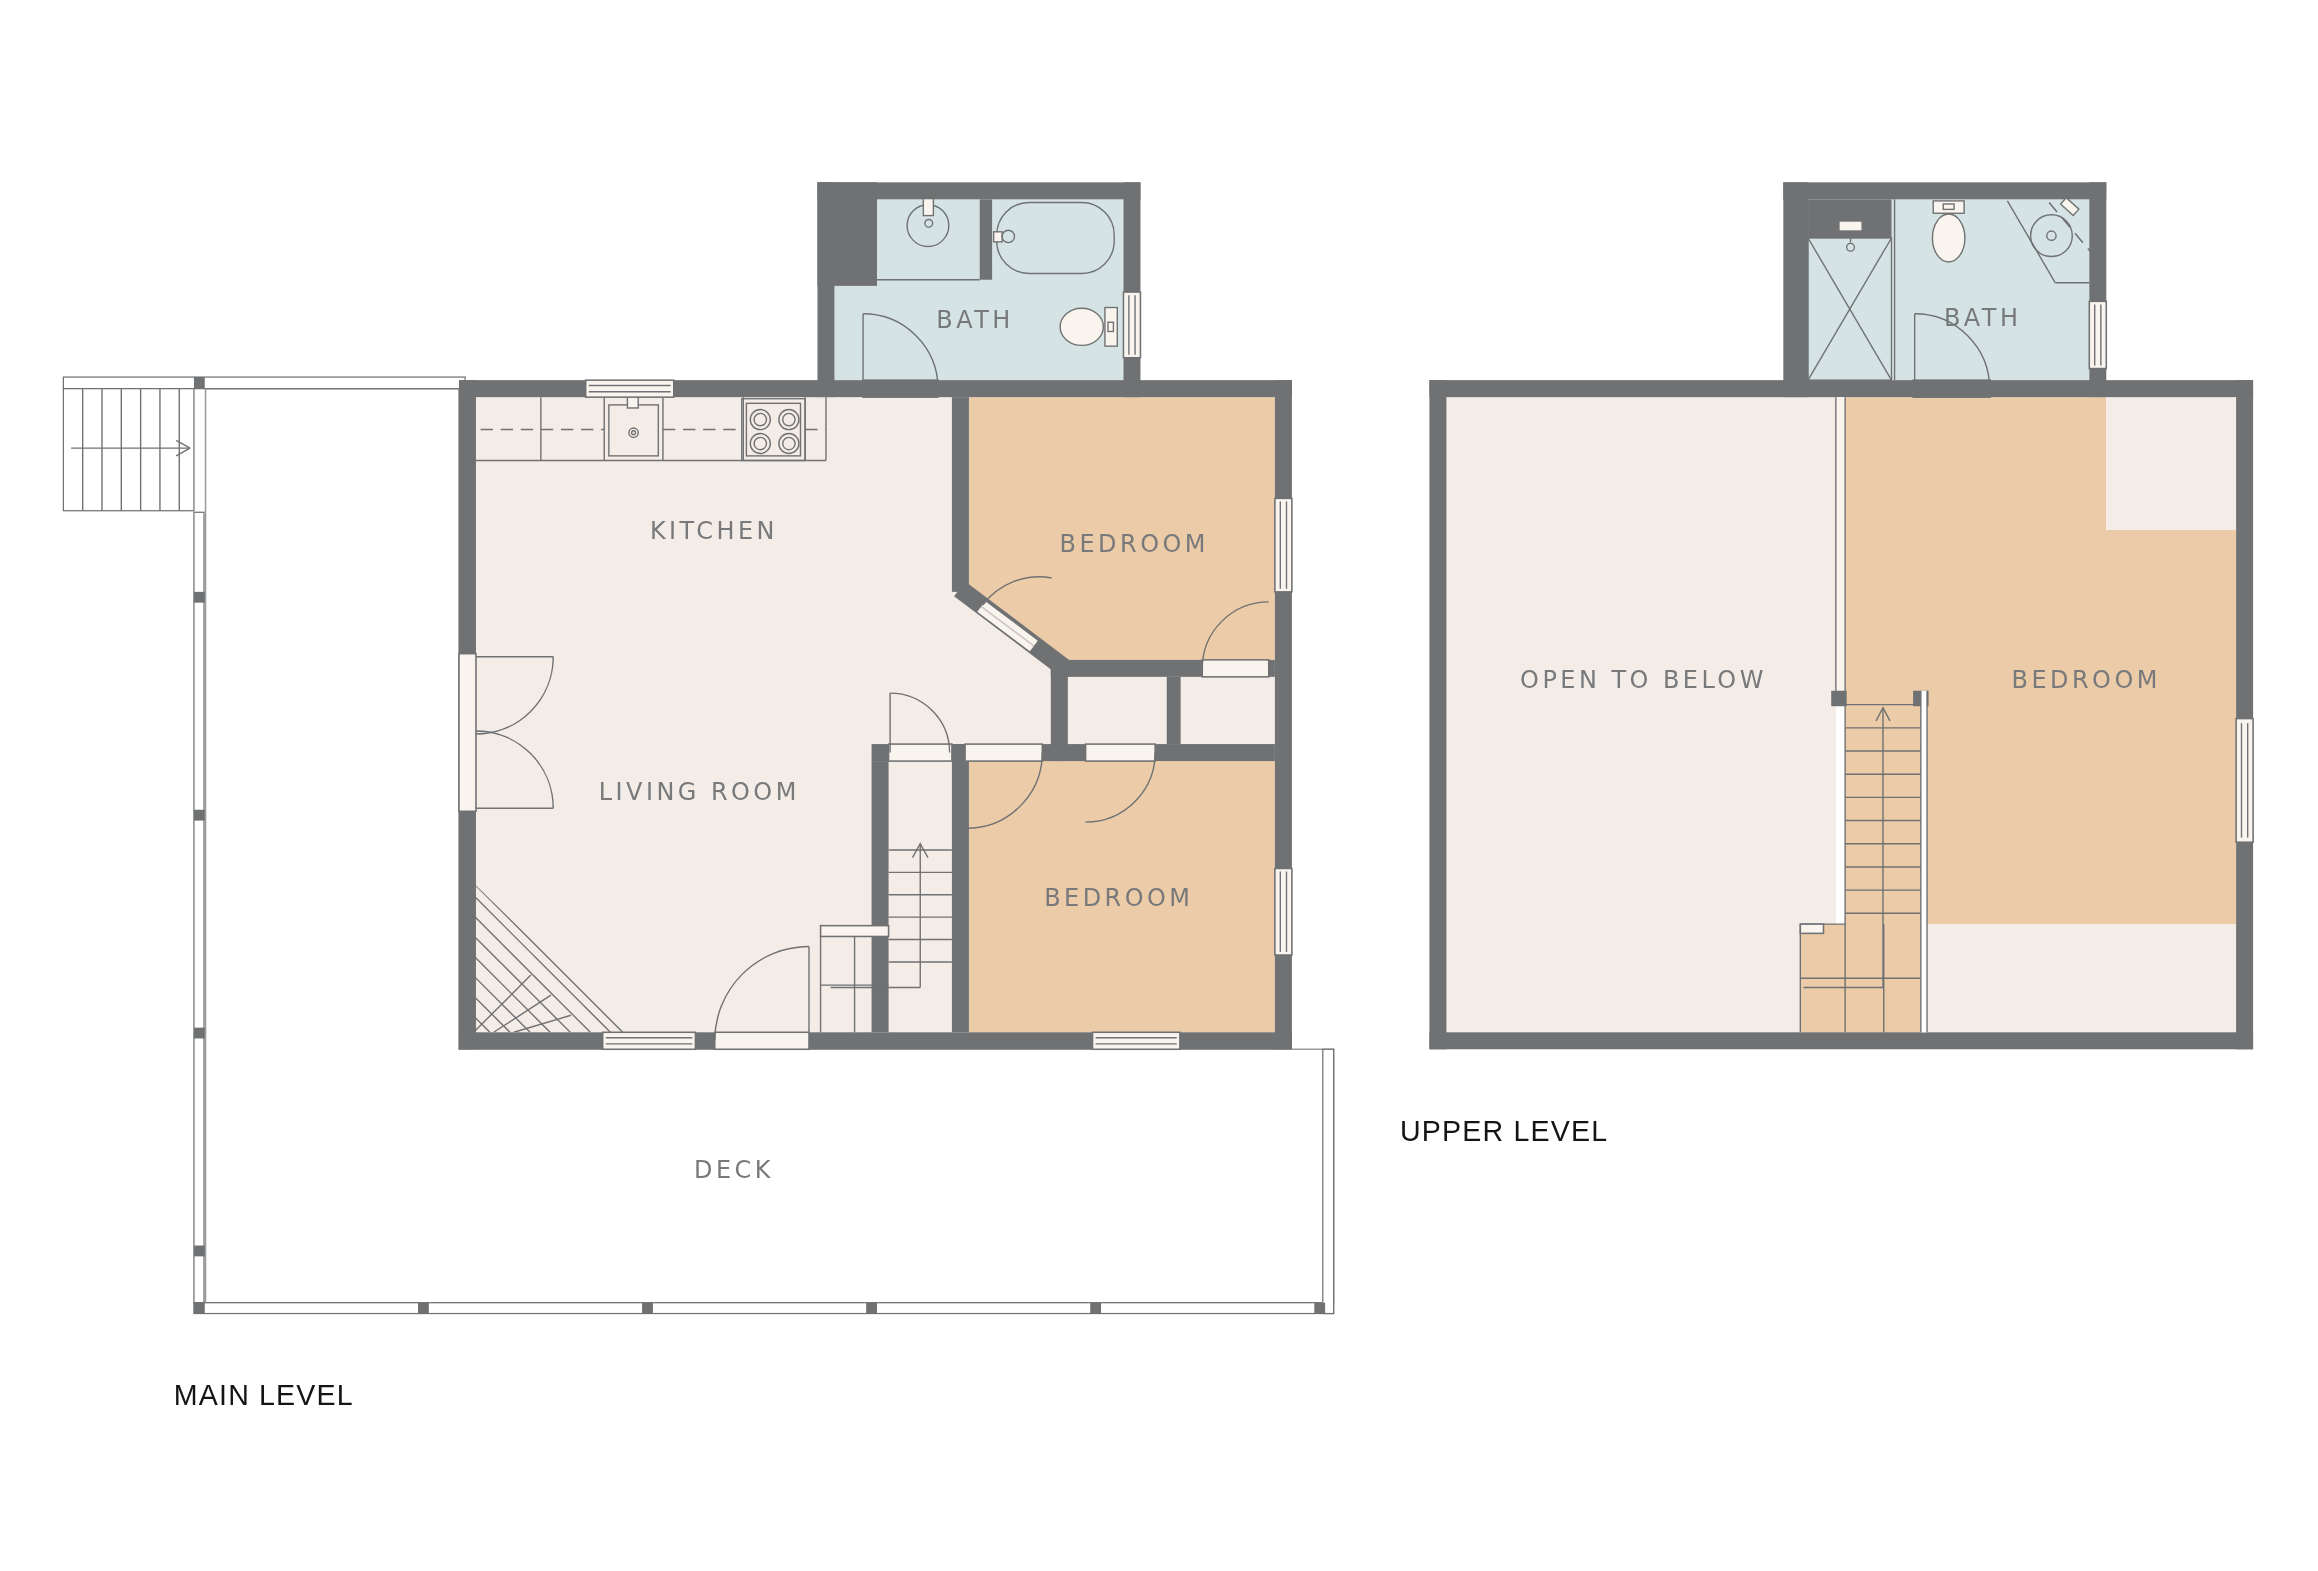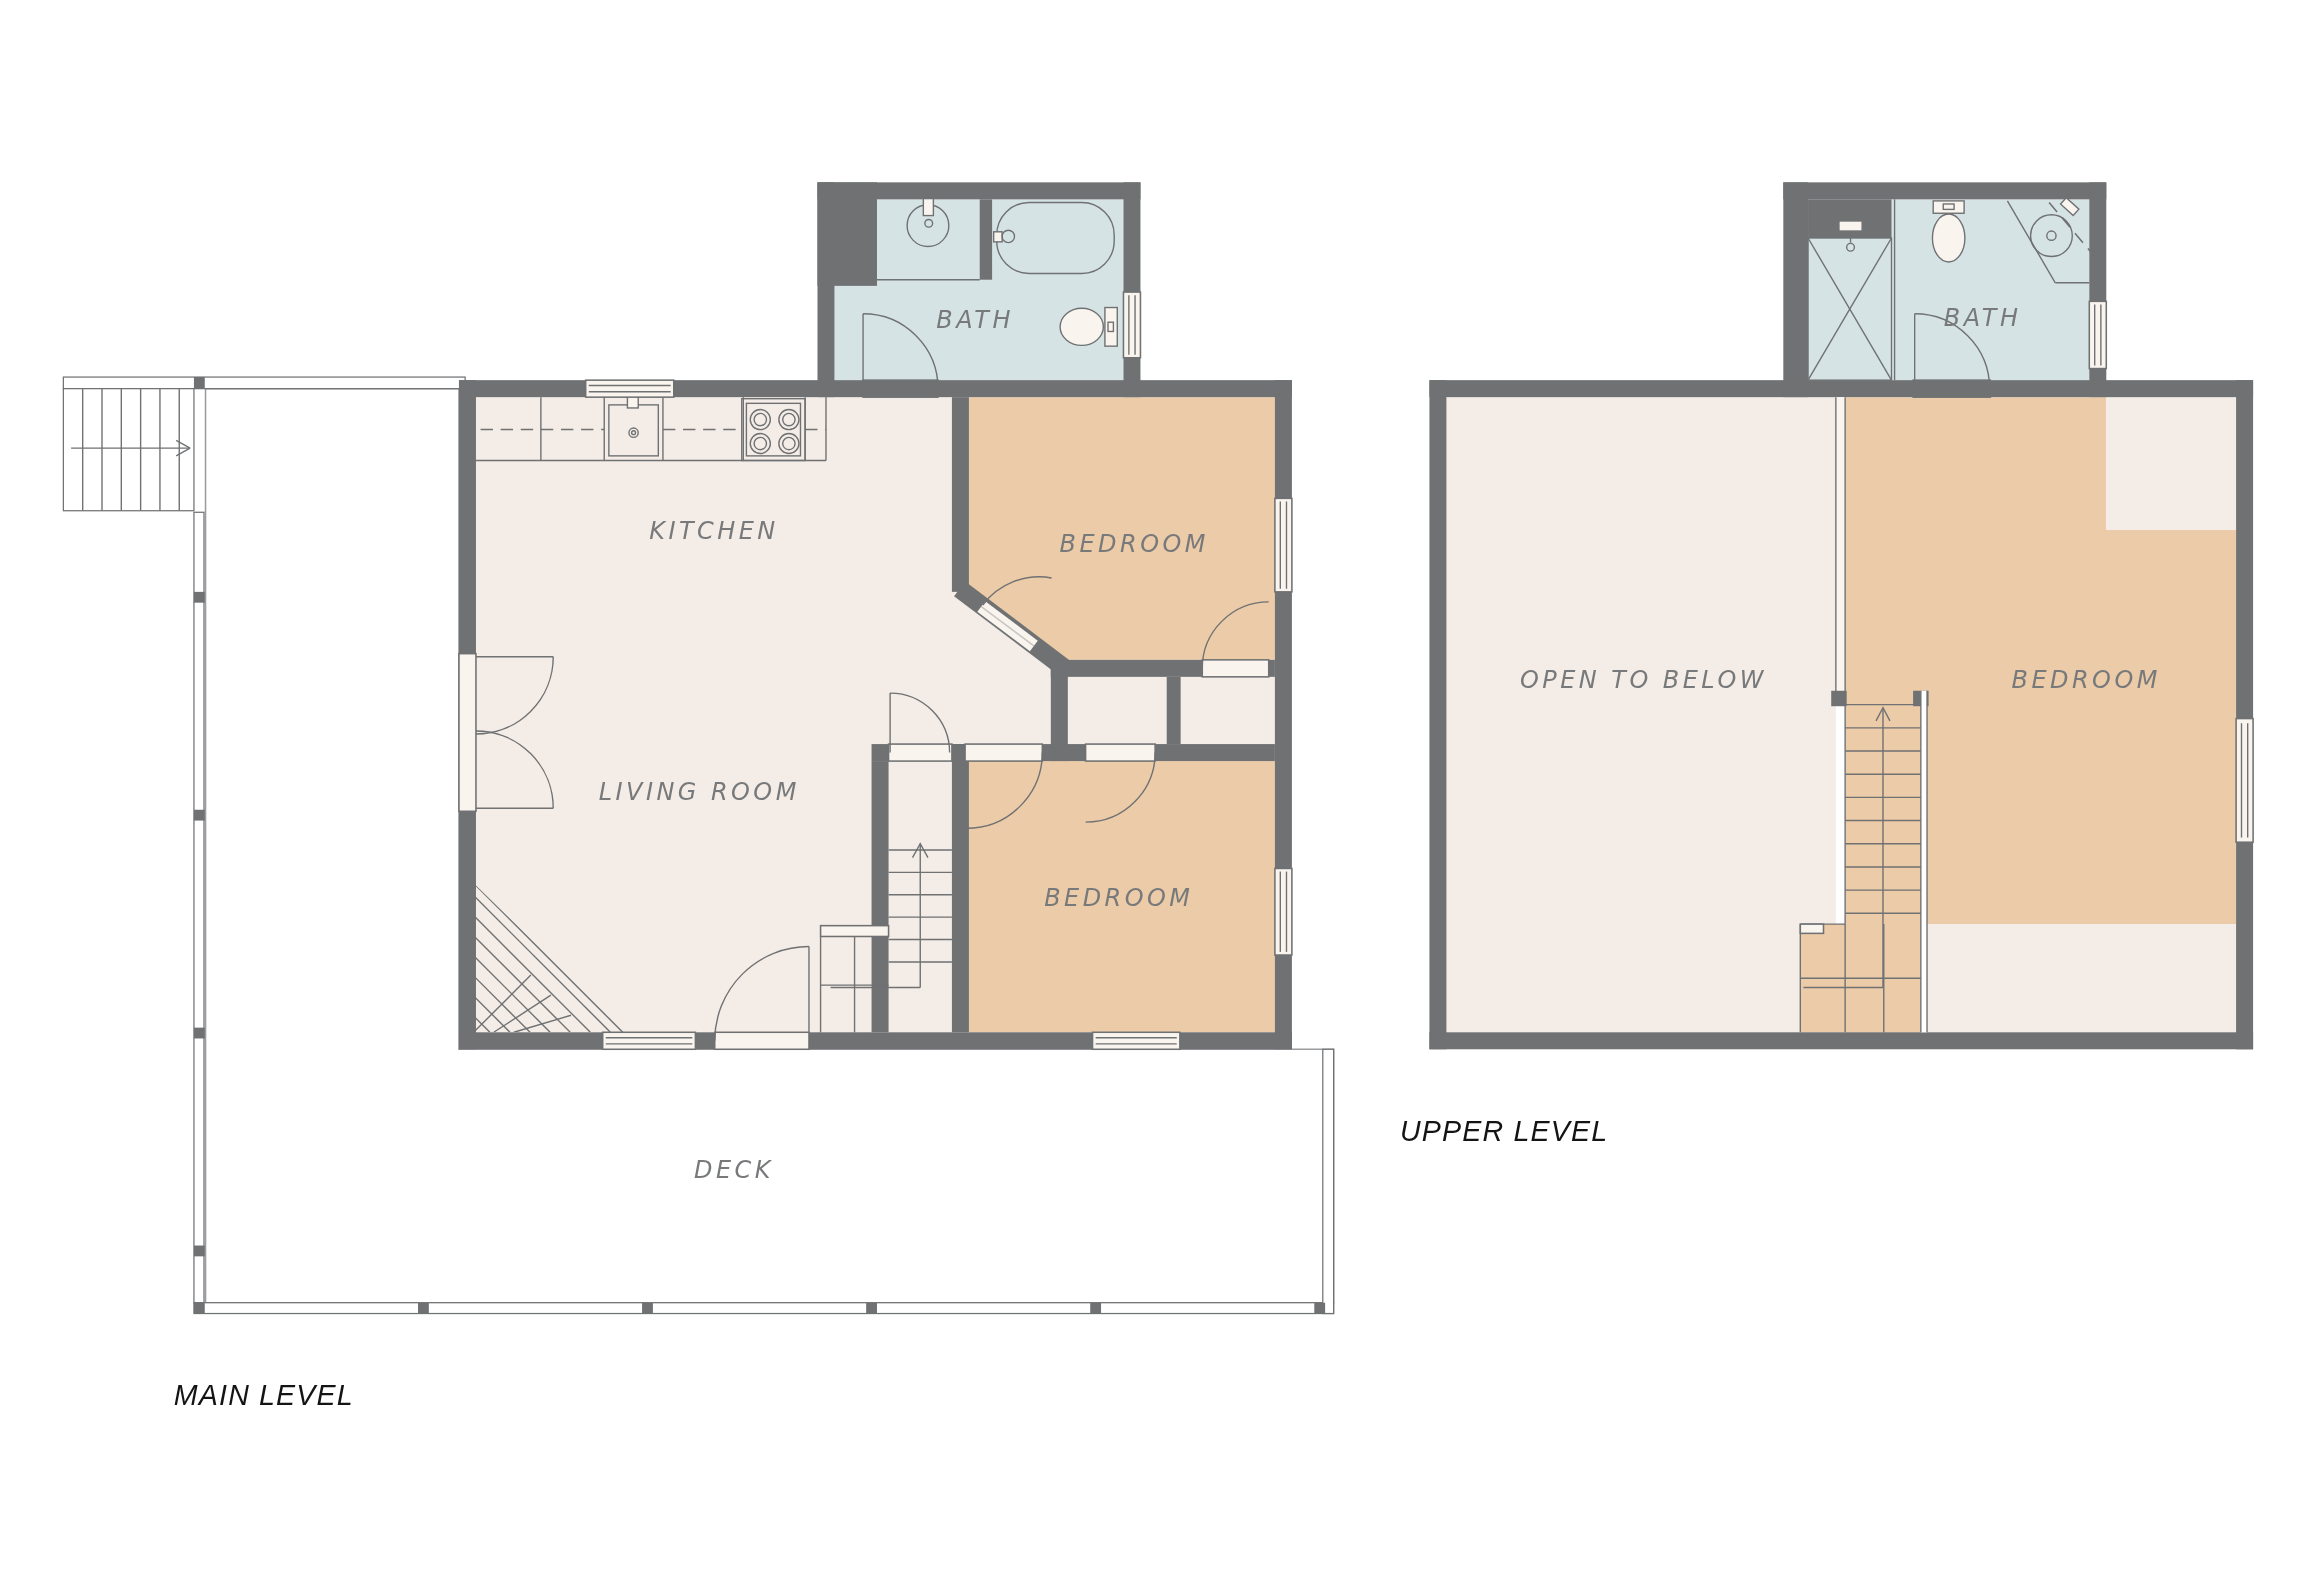--- a/index.html
+++ b/index.html
@@ -1,16 +1,16 @@
 <!DOCTYPE html>
 <html style="--wall: #6F7173; --floor: #F4ECE6; --bedroom: #ECCBA8; --bath: #D6E3E5; --deck: #EBECED; --line: #6F7173; --label: #77797B; --title: #141414; --threshold: #FAF4EE;font-size:12.4px"><head>
 <meta charset="utf-8">
 <style>
   html,body{margin:0;padding:0;background:#ffffff;}
-  .page{width:100%;max-width:2319px;margin:0 auto;font-style:italic;}
+  .page{width:100%;max-width:2319px;margin:0 auto;}
   svg{display:block;width:100%;height:auto;background:#fff;}
 
   .wall{fill:var(--wall);}
   .floor{fill:var(--floor);}
   .bed{fill:var(--bedroom);}
   .bathfill{fill:var(--bath);}
   .deckfill{fill:var(--deck);}
   .thr{fill:var(--threshold);stroke:var(--line);stroke-width:2;}
   .railfill{fill:#ffffff;stroke:var(--line);stroke-width:1.6;}
   .ln{stroke:var(--line);stroke-width:2.4;fill:none;}

